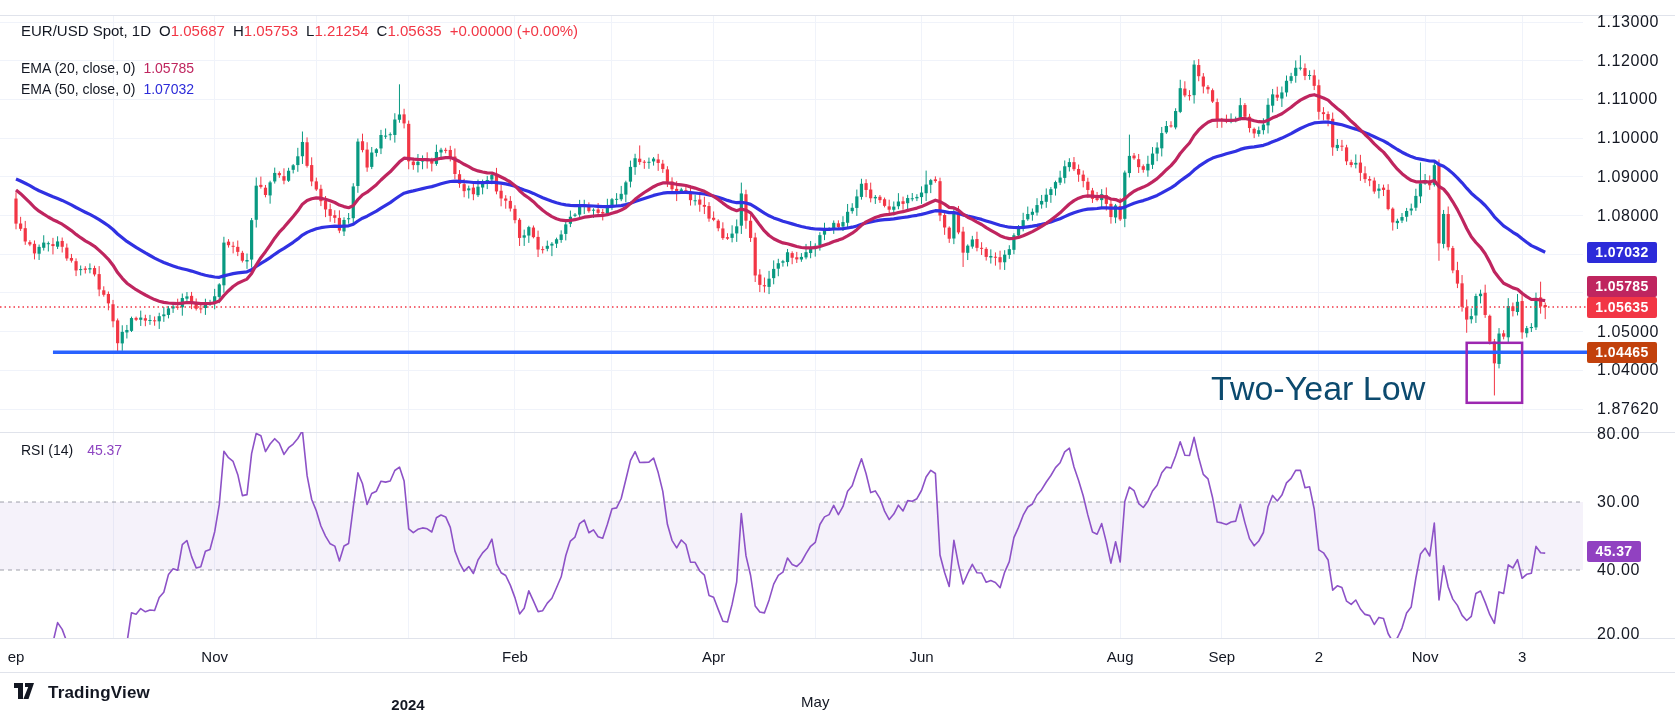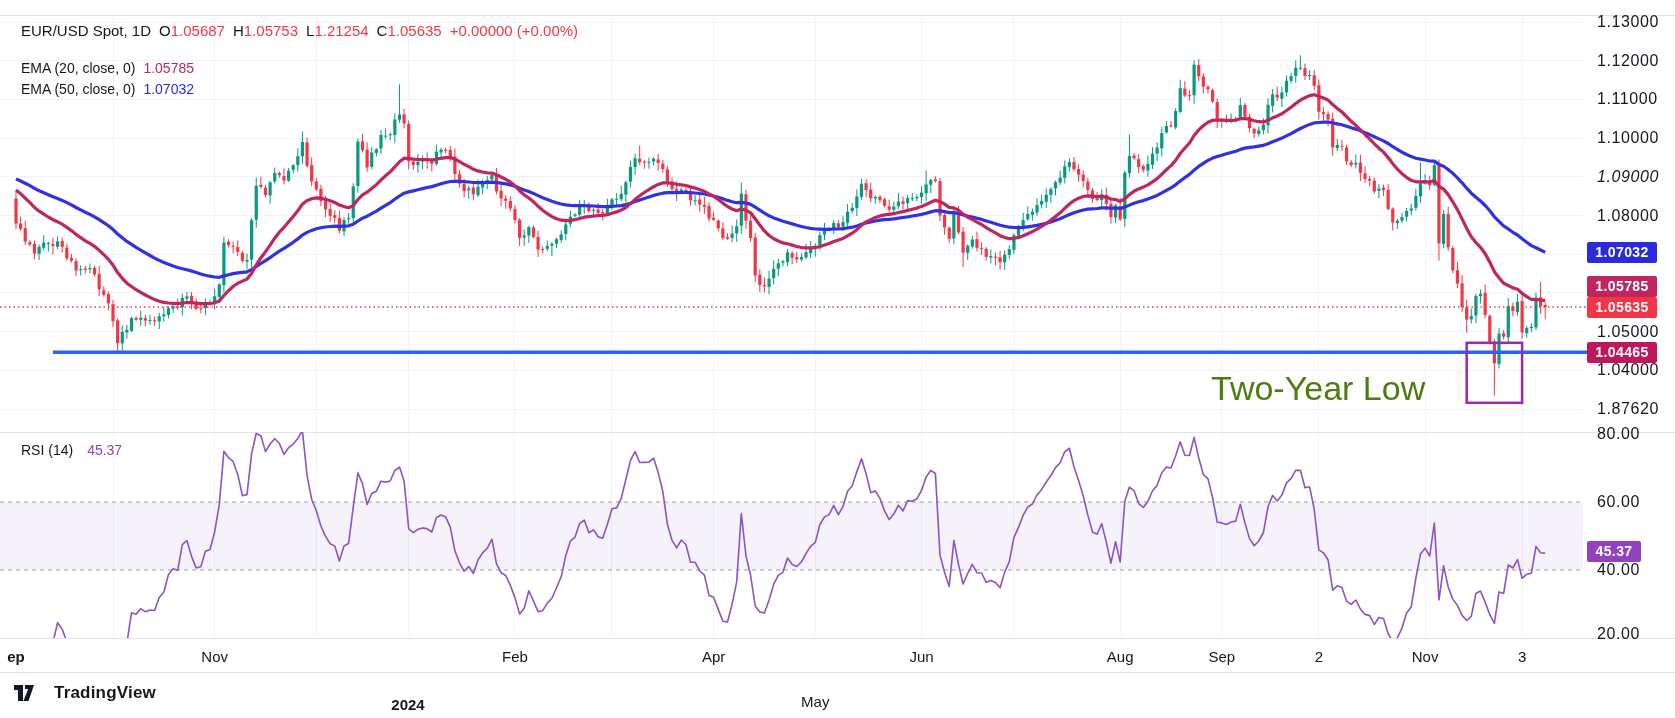--- a/index.html
+++ b/index.html
@@ -9,30 +9,30 @@
   .legend{position:absolute;left:21px;top:22px;z-index:5;}
   .lrow{display:flex;align-items:baseline;gap:8px;white-space:nowrap;}
   .lrow1{font-size:15px;height:16px;margin-bottom:22px;}
   .lrow2{font-size:14px;height:14px;margin-bottom:7px;}
   .pair .k{color:#131722;}
   .red{color:#f23645;}
   .v20{color:#bf255f;}
   .v50{color:#2c2bd9;}
   #rsi-legend{position:absolute;left:21px;top:442px;font-size:14px;display:flex;gap:14px;z-index:5;white-space:nowrap;}
   #rsi-legend .val{color:#8d44c1;}
-  #two-year-low{position:absolute;left:1211px;top:369px;font-size:34px;color:#4d7c0f;z-index:6;white-space:nowrap;}
+  #two-year-low{position:absolute;left:1211px;top:369px;font-size:34px;color:#0c4a6e;z-index:6;white-space:nowrap;}
   #right-axis{position:absolute;left:1583px;top:0;width:92px;height:718px;z-index:4;}
   .pl{position:absolute;left:14px;font-size:16px;letter-spacing:.6px;color:#131722;white-space:nowrap;}
   .badge{position:absolute;left:4px;width:70px;height:21px;border-radius:2px;color:#fff;
          font-size:14px;font-weight:700;line-height:21px;text-align:center;letter-spacing:.4px;}
   .badge.rsi{width:54px;}
   #time-axis{position:absolute;left:0;top:638px;width:1583px;height:34px;z-index:4;}
   .tl{position:absolute;top:10px;transform:translateX(-50%);font-size:15px;color:#131722;white-space:nowrap;}
   .tl.bold{font-weight:700;}
-  #footer{position:absolute;left:14px;top:683px;display:flex;align-items:center;gap:16px;z-index:5;}
+  #footer{position:absolute;left:14px;top:683px;display:flex;align-items:flex-start;gap:10px;z-index:5;}
   #footer .brand{font-size:17px;font-weight:600;color:#131722;letter-spacing:.2px;}
 </style>
 </head>
 <body>
 
 <div id="app">
 
   <svg id="chart-svg" width="1675" height="718" viewBox="0 0 1675 718">
       <defs>
         <clipPath id="cpP">
@@ -777,38 +777,38 @@
     <span class="val">45.37</span>
   </div>
 
   <div id="two-year-low">Two-Year Low</div>
 
   <div id="right-axis">
       <div class="pl" style="top: 13px;">1.13000</div>
       <div class="pl" style="top: 51.7px;">1.12000</div>
       <div class="pl" style="top: 90.4px;">1.11000</div>
       <div class="pl" style="top: 129.1px;">1.10000</div>
-      <div class="pl" style="top: 167.8px; font-style: italic;">1.09000</div>
+      <div class="pl" style="top: 167.8px;">1.09000</div>
       <div class="pl" style="top: 206.5px;">1.08000</div>
       <div class="pl" style="top: 322.6px;">1.05000</div>
       <div class="pl" style="top: 361.3px;">1.04000</div>
       <div class="pl" style="top: 400px;">1.87620</div>
       <div class="pl" style="top: 425px;">80.00</div>
-      <div class="pl" style="top: 493px;">60.00</div>
+      <div class="pl" style="top: 493px;">30.00</div>
       <div class="pl" style="top: 561px;">40.00</div>
       <div class="pl" style="top: 625px;">20.00</div>
       <div class="badge" style="background: rgb(44, 43, 217); top: 242.462px;">1.07032</div>
       <div class="badge" style="background: rgb(191, 37, 95); top: 275.525px;">1.05785</div>
       <div class="badge" style="background: rgb(242, 54, 69); top: 296.525px;">1.05635</div>
-      <div class="badge" style="background: #be185d; top: 341.804px;">1.04465</div>
+      <div class="badge" style="background: #c2410c; top: 341.804px;">1.04465</div>
       <div class="badge rsi" style="background: rgb(145, 65, 193); top: 541.242px;">45.37</div>
     </div>
 
   <div id="time-axis">
-      <div class="tl" style="left: 16px; font-weight: bold;">ep</div>
+      <div class="tl" style="left: 16px;">ep</div>
       <div class="tl" style="left: 214.66px;">Nov</div>
       <div class="tl bold" style="left: 408px; margin-top: 48px;">2024</div>
       <div class="tl" style="left: 514.96px;">Feb</div>
       <div class="tl" style="left: 713.62px;">Apr</div>
       <div class="tl" style="left: 815.26px; margin-top: 45px;">May</div>
       <div class="tl" style="left: 921.52px;">Jun</div>
       <div class="tl" style="left: 1120.18px;">Aug</div>
       <div class="tl" style="left: 1221.82px;">Sep</div>
       <div class="tl" style="left: 1318.84px;">2</div>
       <div class="tl" style="left: 1425.1px;">Nov</div>

